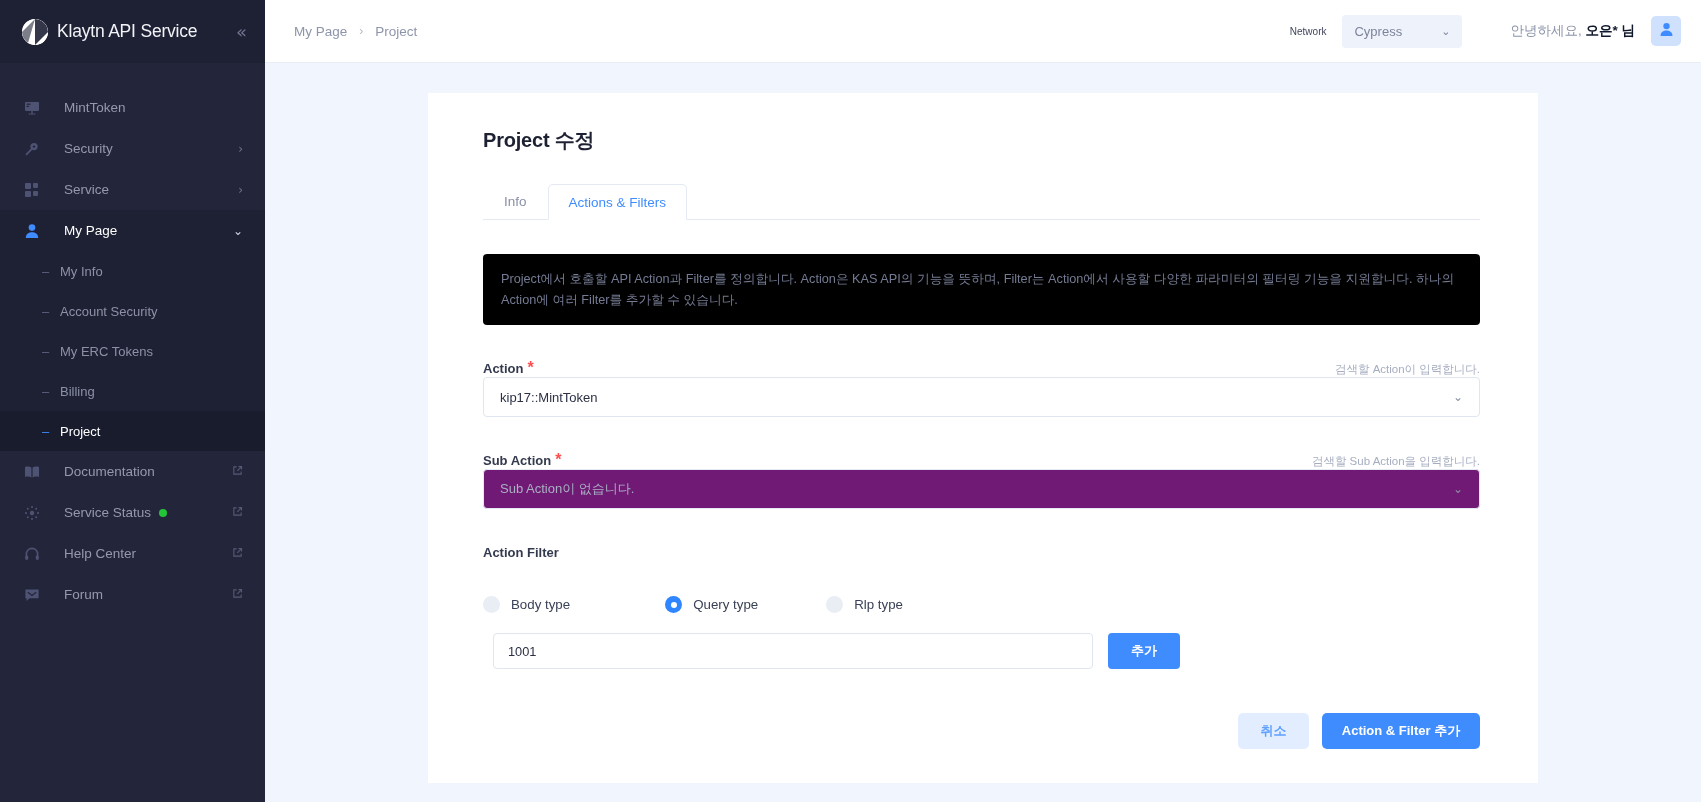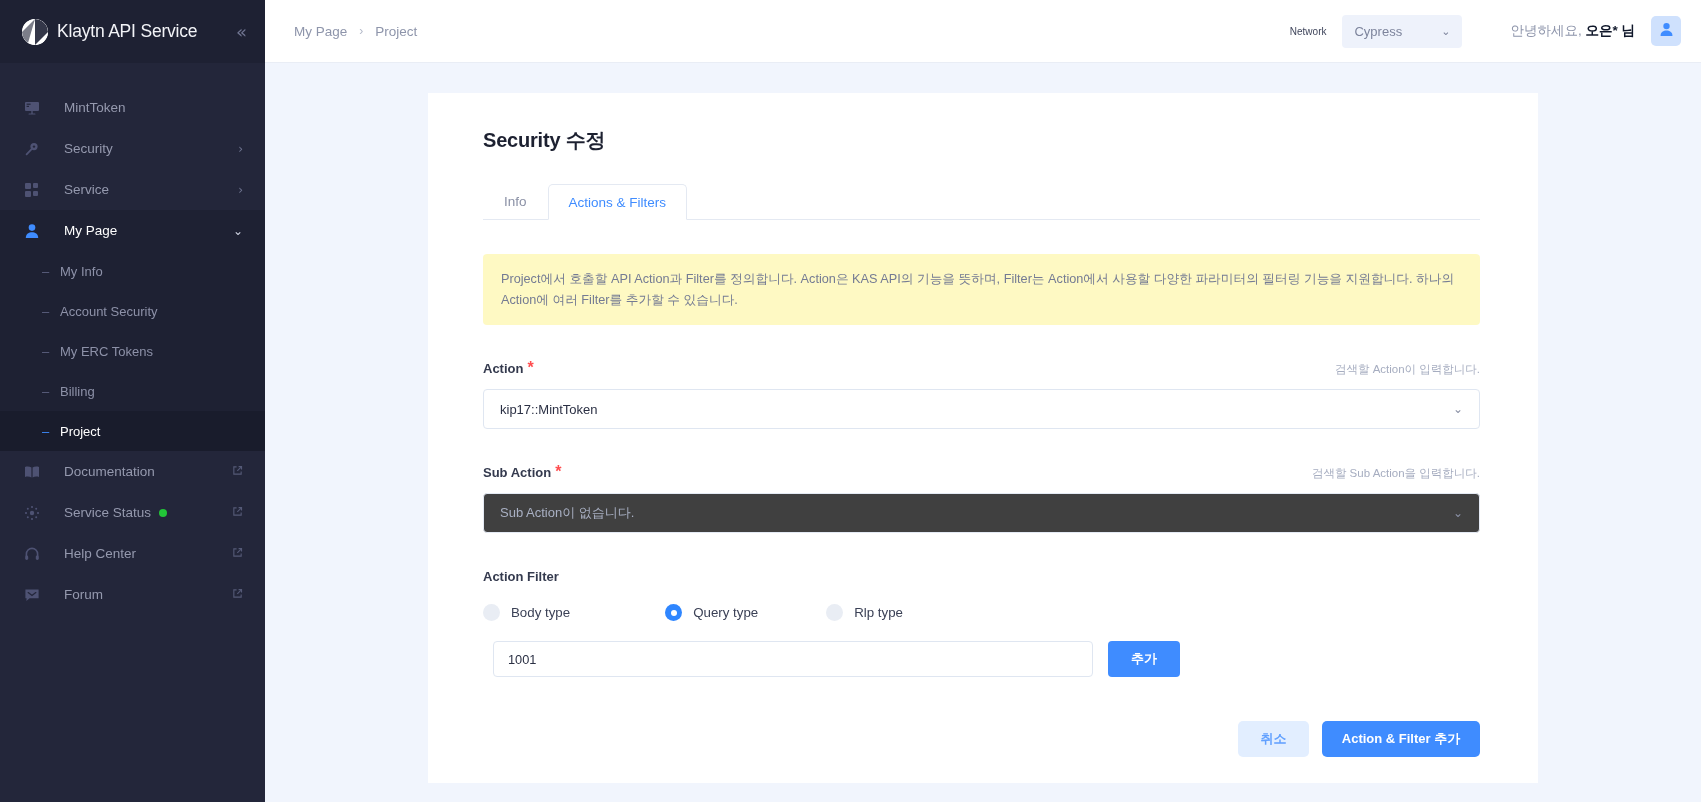--- a/index.html
+++ b/index.html
@@ -125,44 +125,44 @@
     border: 1px solid transparent; border-bottom: none;
   }
   .tab.active {
     color: #3f8cff; background: #ffffff;
     border: 1px solid #e4e9f2; border-bottom: 1px solid #ffffff;
     border-radius: 5px 5px 0 0; margin-bottom: -1px;
   }
 
   
   .banner {
-    margin-top: 34px; background: #fef9c3; border-radius: 4px;
+    margin-top: 34px; background: #000000; border-radius: 4px;
     padding: 15px 18px; color: #747b93; font-size: 12.7px; line-height: 1.62;
   }
 
   
   .frow { margin-top: 34px; }
   .frow-head { display: flex; align-items: baseline; }
   .flabel { font-size: 13px; font-weight: 700; color: #343a4e; }
   .req { color: #ff4d4f; margin-left: 4px; font-weight: 700; }
   .fhint { margin-left: auto; font-size: 11.5px; color: #a6adc0; }
   .select-box {
-    margin-top: 12px; height: 40px; border: 1px solid #dfe6f1; border-radius: 4px;
+    height: 40px; border: 1px solid #dfe6f1; border-radius: 4px;
     display: flex; align-items: center; padding: 4px 16px; background: #ffffff;
     cursor: pointer;
   }
   .select-box .val { font-size: 13px; color: #2b3044; }
   .select-box .ch { margin-left: auto; color: #8b91a6; font-size: 12px;
     font-family: "DejaVu Sans", sans-serif; }
-  .select-box.disabled { background: #404040; border-color: #e4eaf4; }
+  .select-box.disabled { background: #701a75; border-color: #e4eaf4; }
   .select-box.disabled .val { color: #a9b0c3; }
 
   
   .af-title { font-size: 13px; font-weight: 700; color: #343a4e; margin-top: 36px; }
-  .radios { display: flex; align-items: center; margin-top: 20px; }
+  .radios { display: flex; align-items: center; margin-top: 36px; }
   .radio { display: flex; align-items: center; cursor: pointer; }
   .radio .dot {
     width: 17px; height: 17px; border-radius: 50%; background: #e9edf4;
     flex: 0 0 17px; position: relative;
   }
   .radio.on .dot { background: #2f86ff; }
   .radio.on .dot::after {
     content: ""; position: absolute; left: 5.5px; top: 5.5px;
     width: 6px; height: 6px; border-radius: 50%; background: #ffffff;
   }
@@ -393,21 +393,21 @@
             </svg>
           </span>
         </div>
       </div>
     </header>
 
     <section class="content">
       <div class="card">
         <div class="card-inner">
 
-          <h1 class="page-title">Security 수정</h1>
+          <h1 class="page-title">Project 수정</h1>
 
           <div class="tabs">
             <div class="tab">Info</div>
             <div class="tab active">Actions &amp; Filters</div>
           </div>
 
           <div class="banner">Project에서 호출할 API Action과 Filter를 정의합니다. Action은 KAS API의 기능을 뜻하며, Filter는 Action에서 사용할 다양한 파라미터의 필터링 기능을 지원합니다. 하나의 Action에 여러 Filter를 추가할 수 있습니다.</div>
 
           <div class="frow">
             <div class="frow-head">

